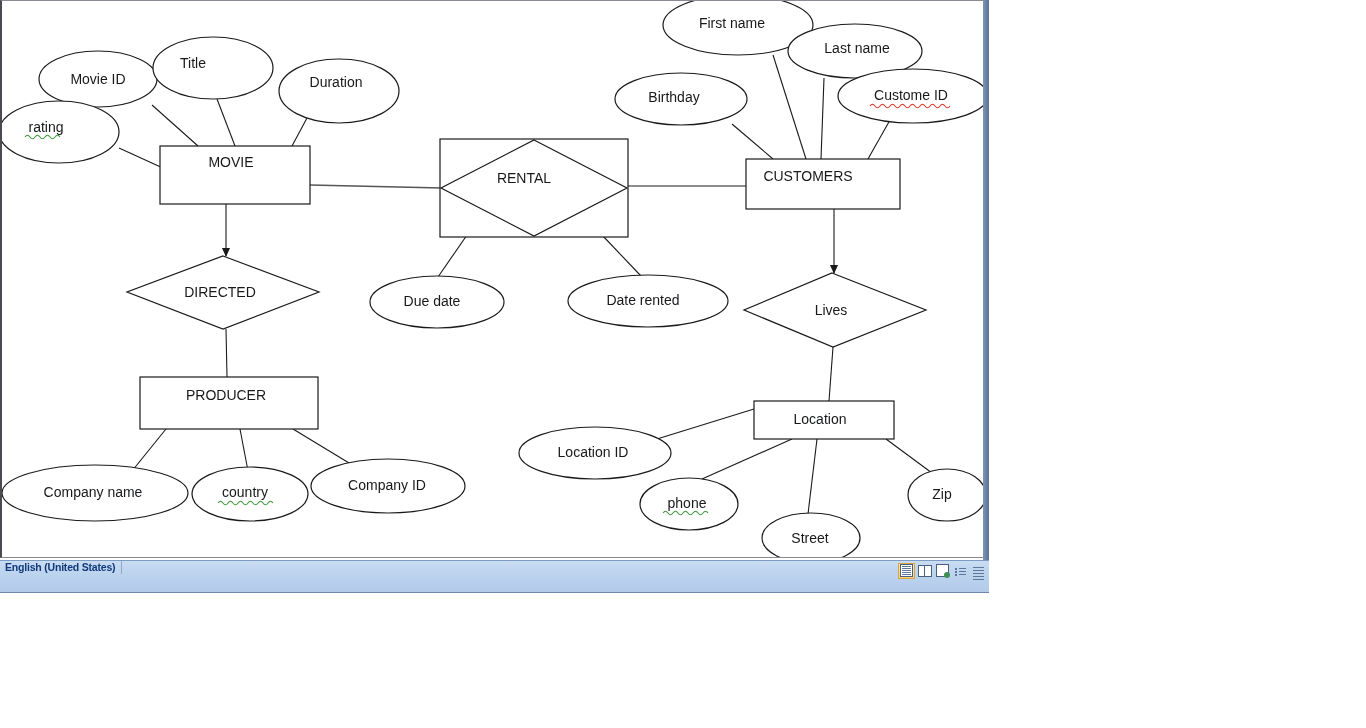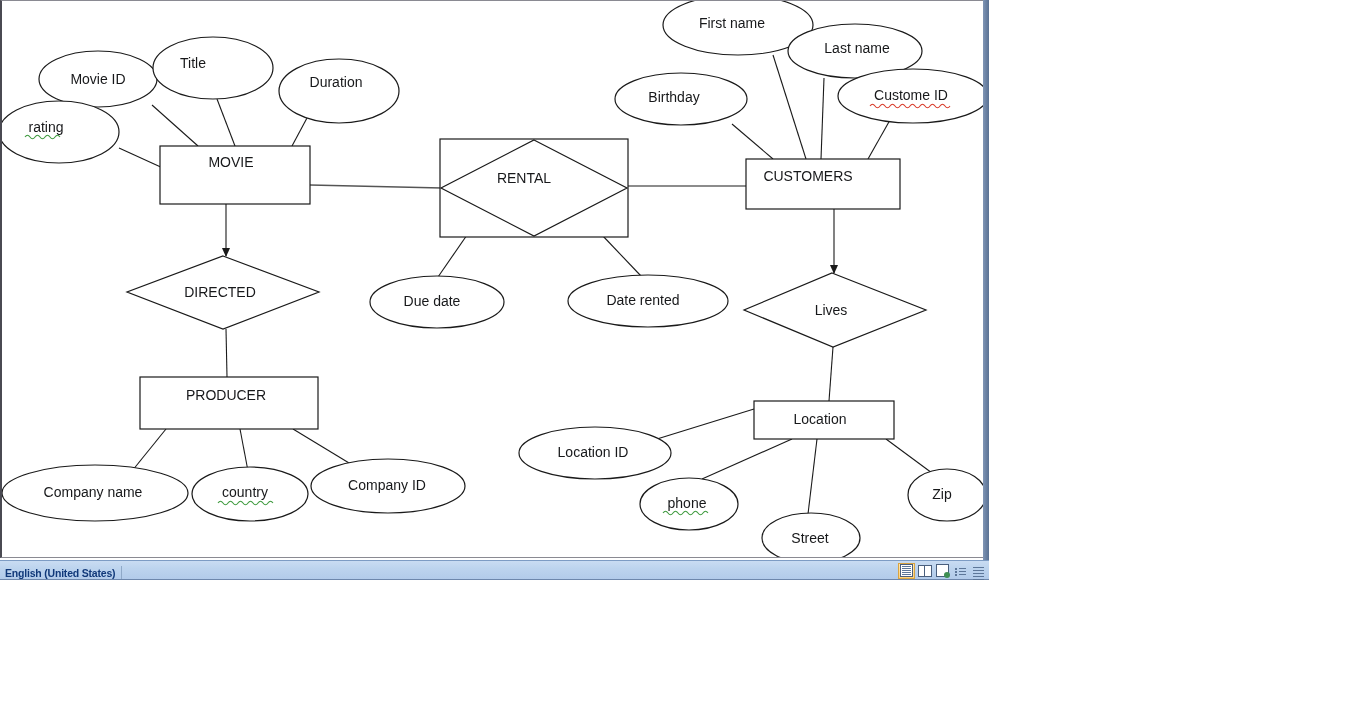--- a/index.html
+++ b/index.html
@@ -45,27 +45,27 @@
     width: 6px;
     height: 560px;
     background: linear-gradient(to right, #8196b5 0%, #6d84a6 45%, #5b7293 100%);
   }
 
   
   #status-bar {
     position: absolute;
     left: 0; top: 560px;
     width: 989px;
-    height: 20px;
+    height: 33px;
     background: linear-gradient(to bottom, #c9dcf2 0%, #bdd4ee 40%, #b2cbea 100%);
     border-top: 1px solid #7d9cc4;
     border-bottom: 1px solid #6d87ac;
     box-sizing: border-box;
     display: flex;
-    align-items: flex-end;
+    align-items: flex-start;
   }
   #status-language {
     font-size: 10.5px;
     color: #11397a;
     font-weight: bold;
     padding-left: 5px;
     white-space: nowrap;
     letter-spacing: -0.2px;
   }
   .status-sep {

